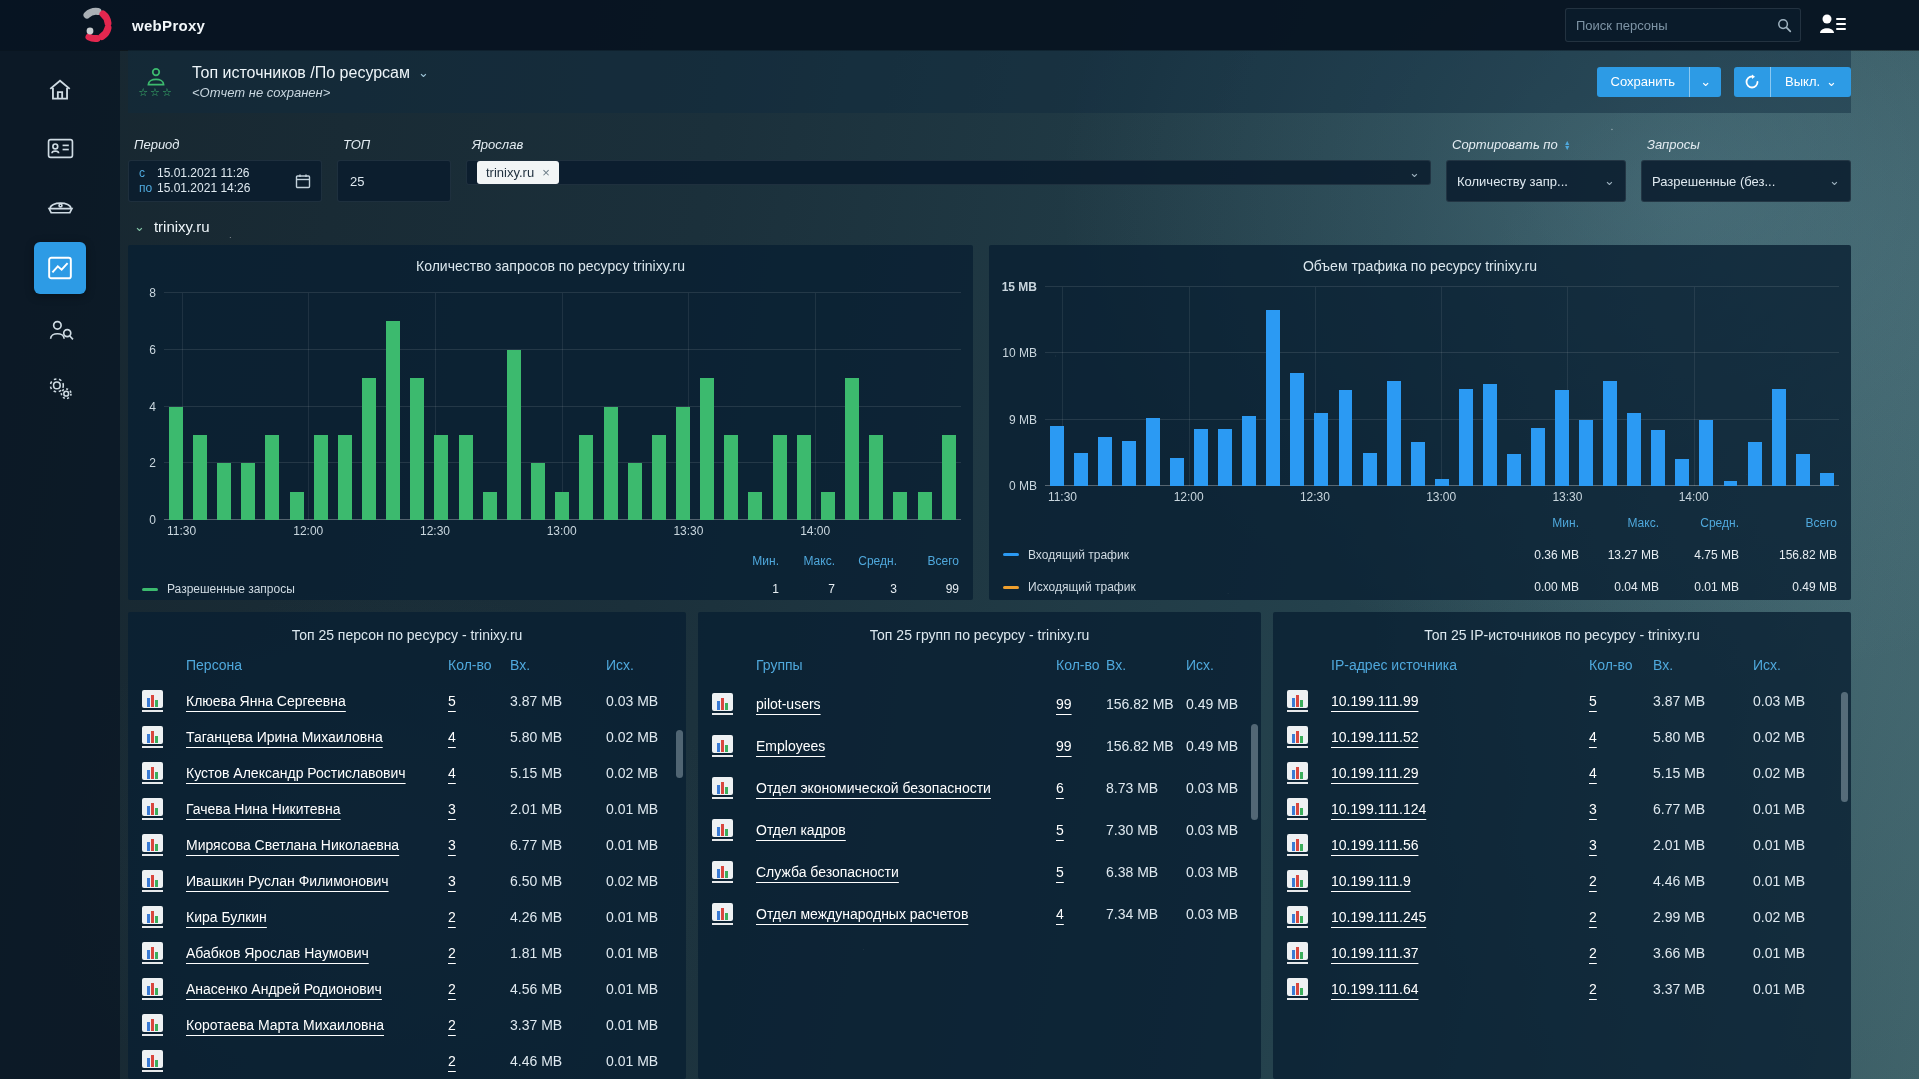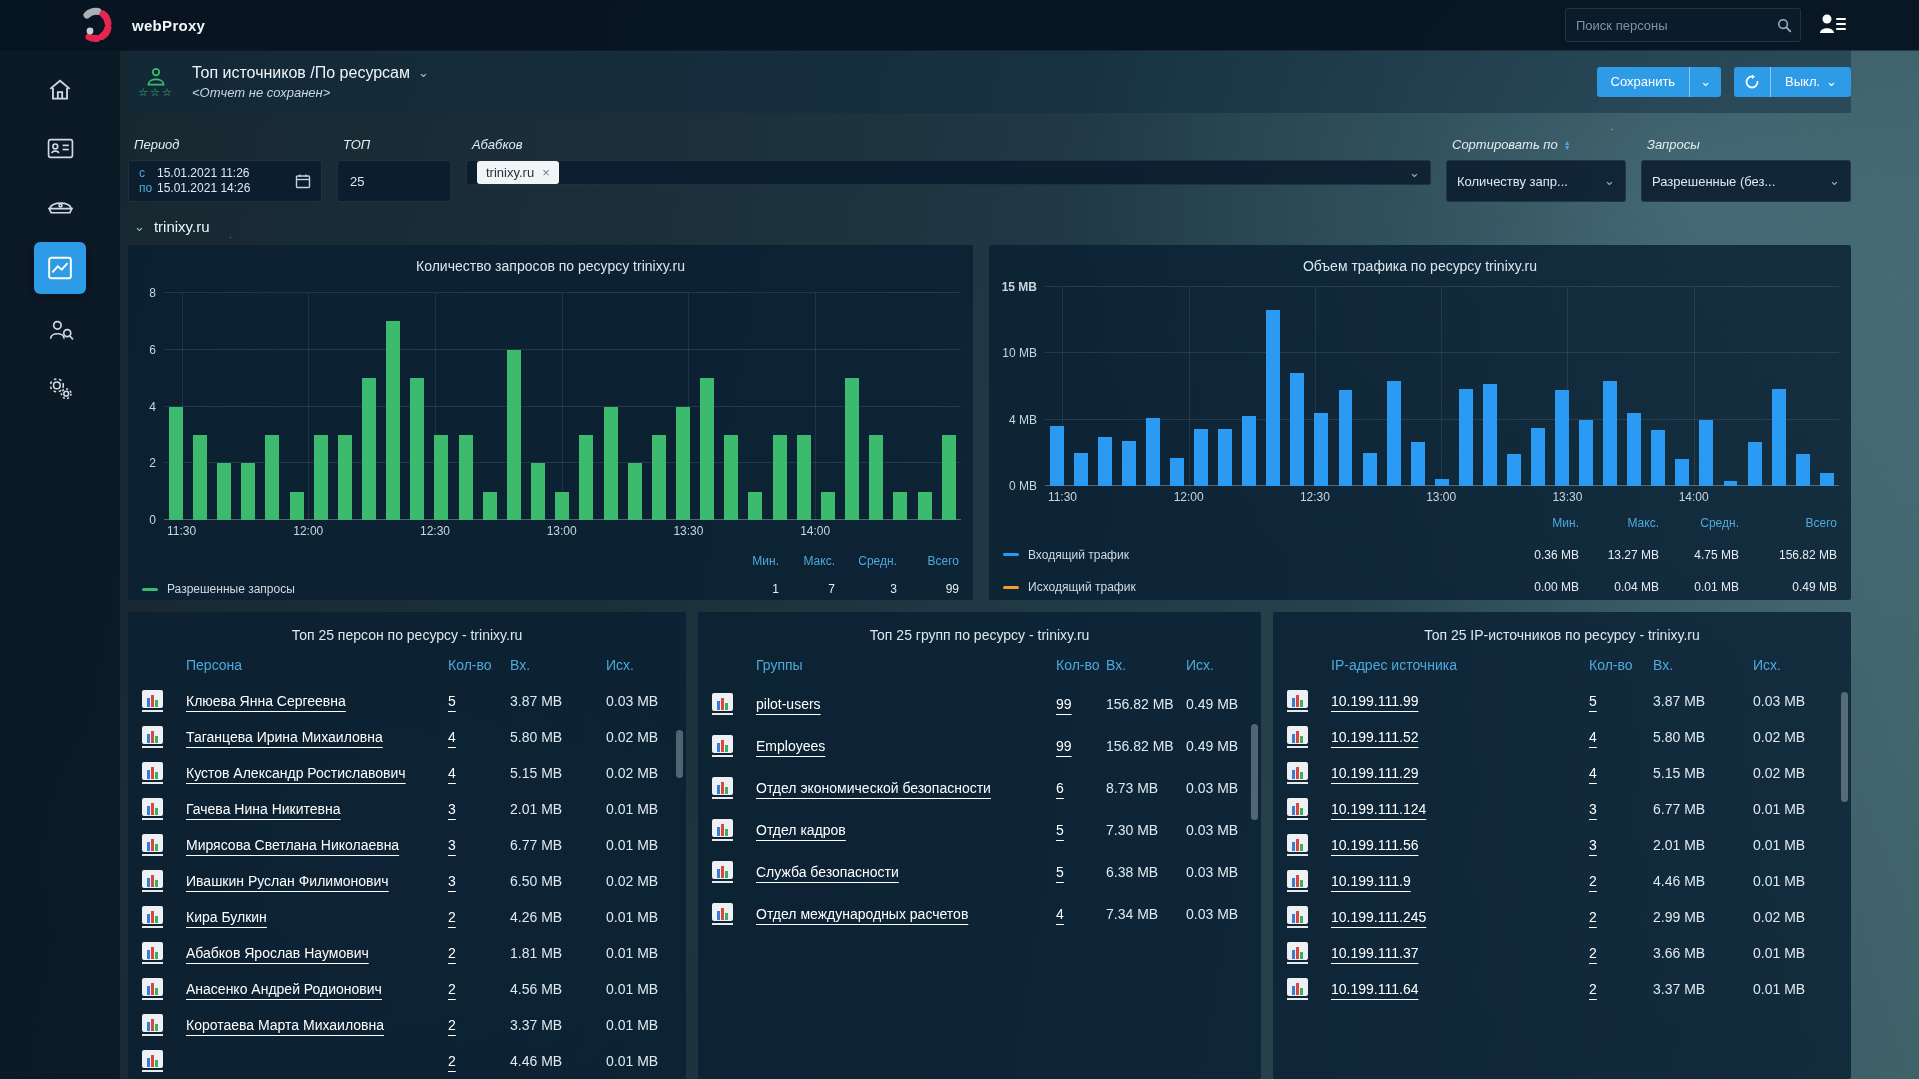--- a/index.html
+++ b/index.html
@@ -314,21 +314,21 @@
             </span>
           </div>
         </div>
         <div class="fgroup">
           <span class="flabel">ТОП</span>
           <div class="control top-input">
             <input value="25" style="">
           </div>
         </div>
         <div class="fgroup" style="flex:1;">
-          <span class="flabel">Абабков</span>
+          <span class="flabel">Ярослав</span>
           <div class="control resources">
             <span class="chip">
               <span>trinixy.ru</span>
               <span class="x">×</span>
             </span>
             <span class="dd-caret chev">⌄</span>
           </div>
         </div>
         <div class="fgroup">
           <span class="flabel">
@@ -437,21 +437,21 @@
               <span class="stat-v">7</span>
               <span class="stat-v">3</span>
               <span class="stat-v">99</span>
             </div>
         </div>
         <div class="panel chart-panel right">
           <div class="chart-title">Объем трафика по ресурсу trinixy.ru</div>
           <div class="plot-row">
             <div class="y-labels" id="ylab-1">
                 <span style="bottom: 0%;">0 MB</span>
-                <span style="bottom: 33.3333%;">4 MB</span>
+                <span style="bottom: 33.3333%;">9 MB</span>
                 <span style="bottom: 66.6667%;">10 MB</span>
                 <span style="bottom: 100%; font-weight: bold;">15 MB</span>
               </div>
             <div class="plot" id="plot-1">
                 <div class="hline axis" style="bottom: 0%;"></div>
                 <div class="hline" style="bottom: 33.3333%;"></div>
                 <div class="hline" style="bottom: 66.6667%;"></div>
                 <div class="hline" style="bottom: 100%;"></div>
                 <div class="vline" style="left: 2.2%;"></div>
                 <div class="vline" style="left: 18.1%;"></div>

